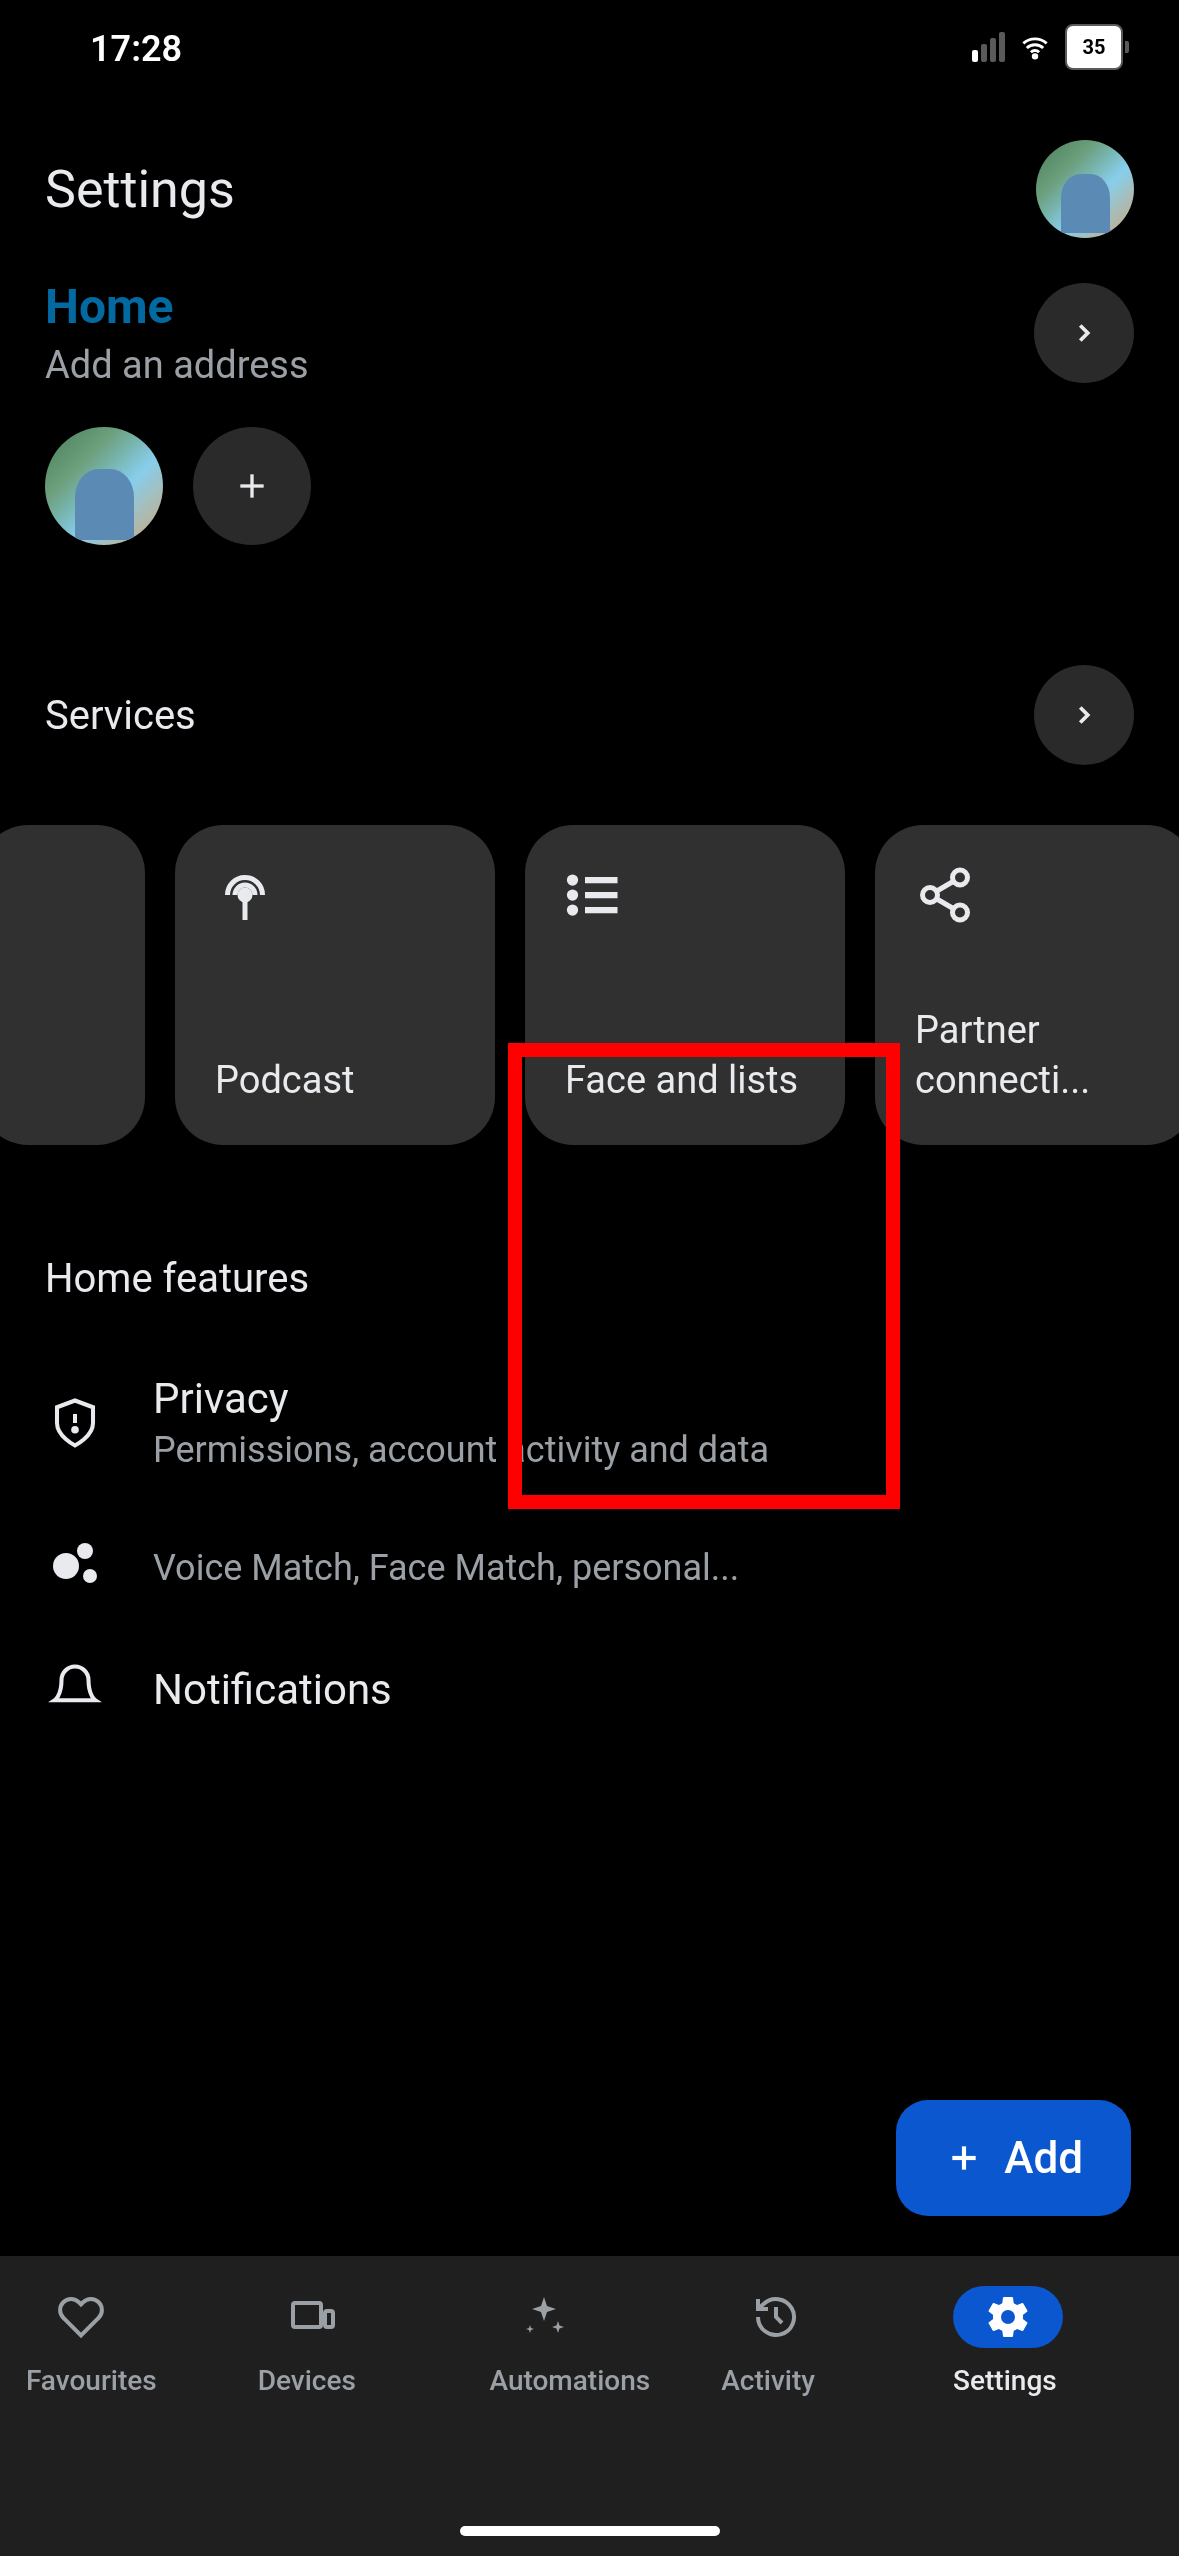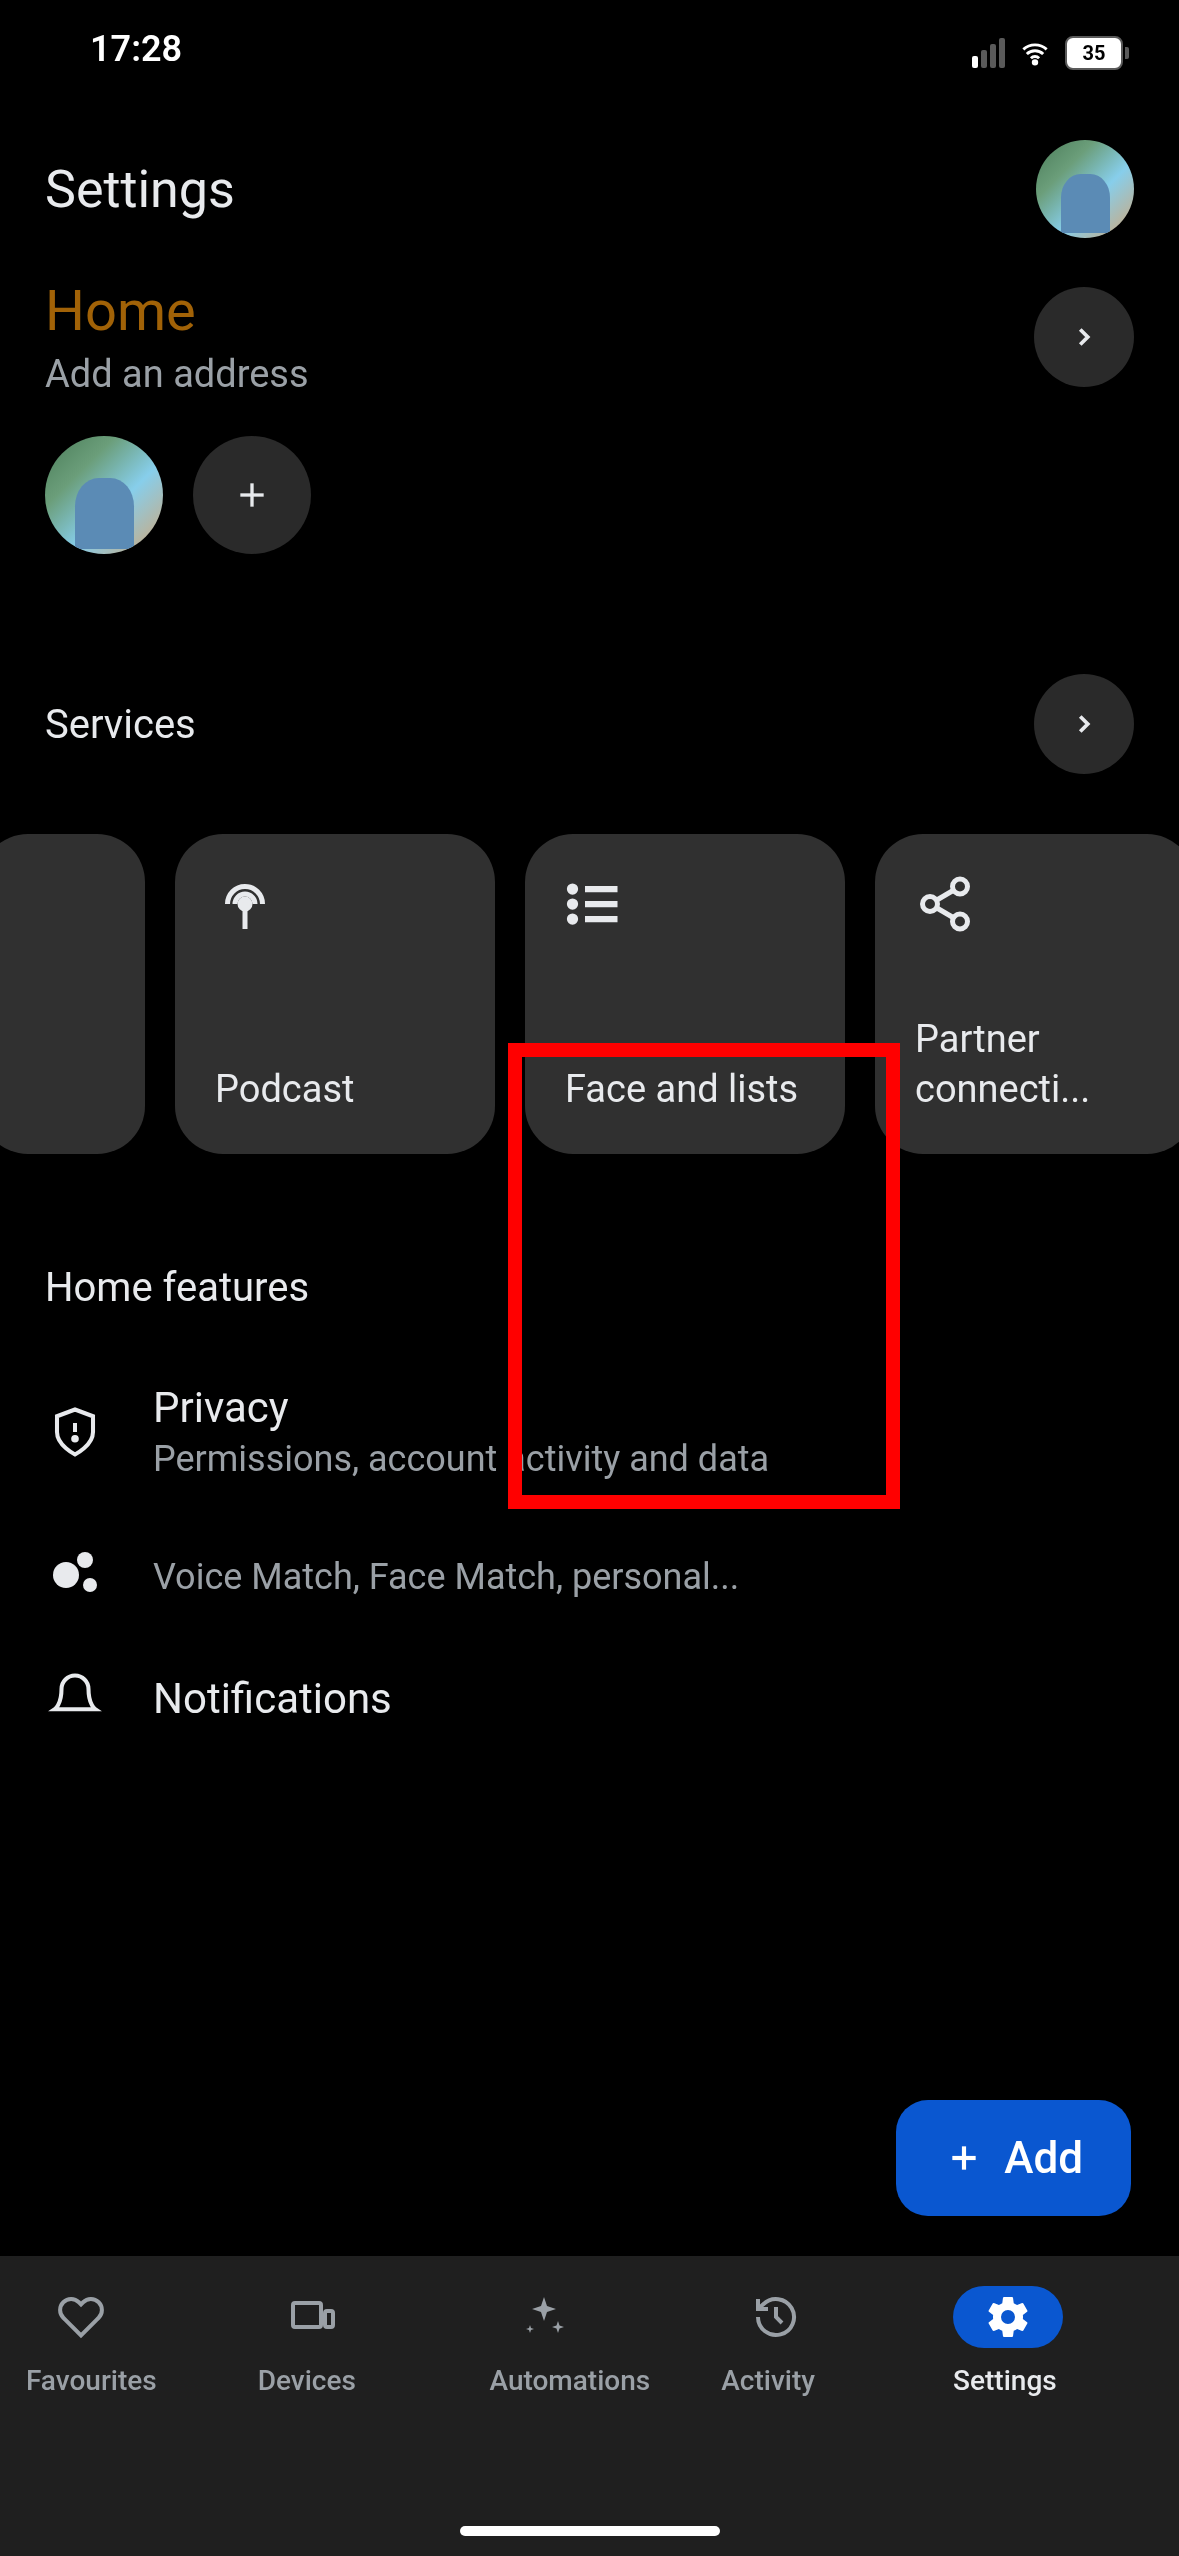--- a/index.html
+++ b/index.html
@@ -47,21 +47,21 @@
     .signal-bar:nth-child(3) { height: 24px; }
     .signal-bar:nth-child(4) { height: 30px; }
     .wifi-icon { width: 36px; height: 28px; }
     .battery {
       display: flex;
       align-items: center;
       gap: 2px;
     }
     .battery-body {
       width: 58px;
-      height: 34px;
+      height: 46px;
       border: 2px solid #5a5a5a;
       border-radius: 8px;
       position: relative;
       background: #ffffff;
       display: flex;
       align-items: center;
       justify-content: center;
     }
     .battery-text {
       font-size: 20px;
@@ -114,23 +114,23 @@
     
     .home-section {
       padding: 20px 45px 30px 45px;
     }
     .home-row {
       display: flex;
       justify-content: space-between;
       align-items: center;
     }
     .home-title {
-      font-size: 56px;
-      font-weight: 400;
-      color: #a16207;
+      font-size: 48px;
+      font-weight: 700;
+      color: #0369a1;
     }
     .home-subtitle {
       font-size: 38px;
       color: #9aa0a6;
       margin-top: 8px;
     }
     .circle-button {
       width: 100px;
       height: 100px;
       border-radius: 50%;

